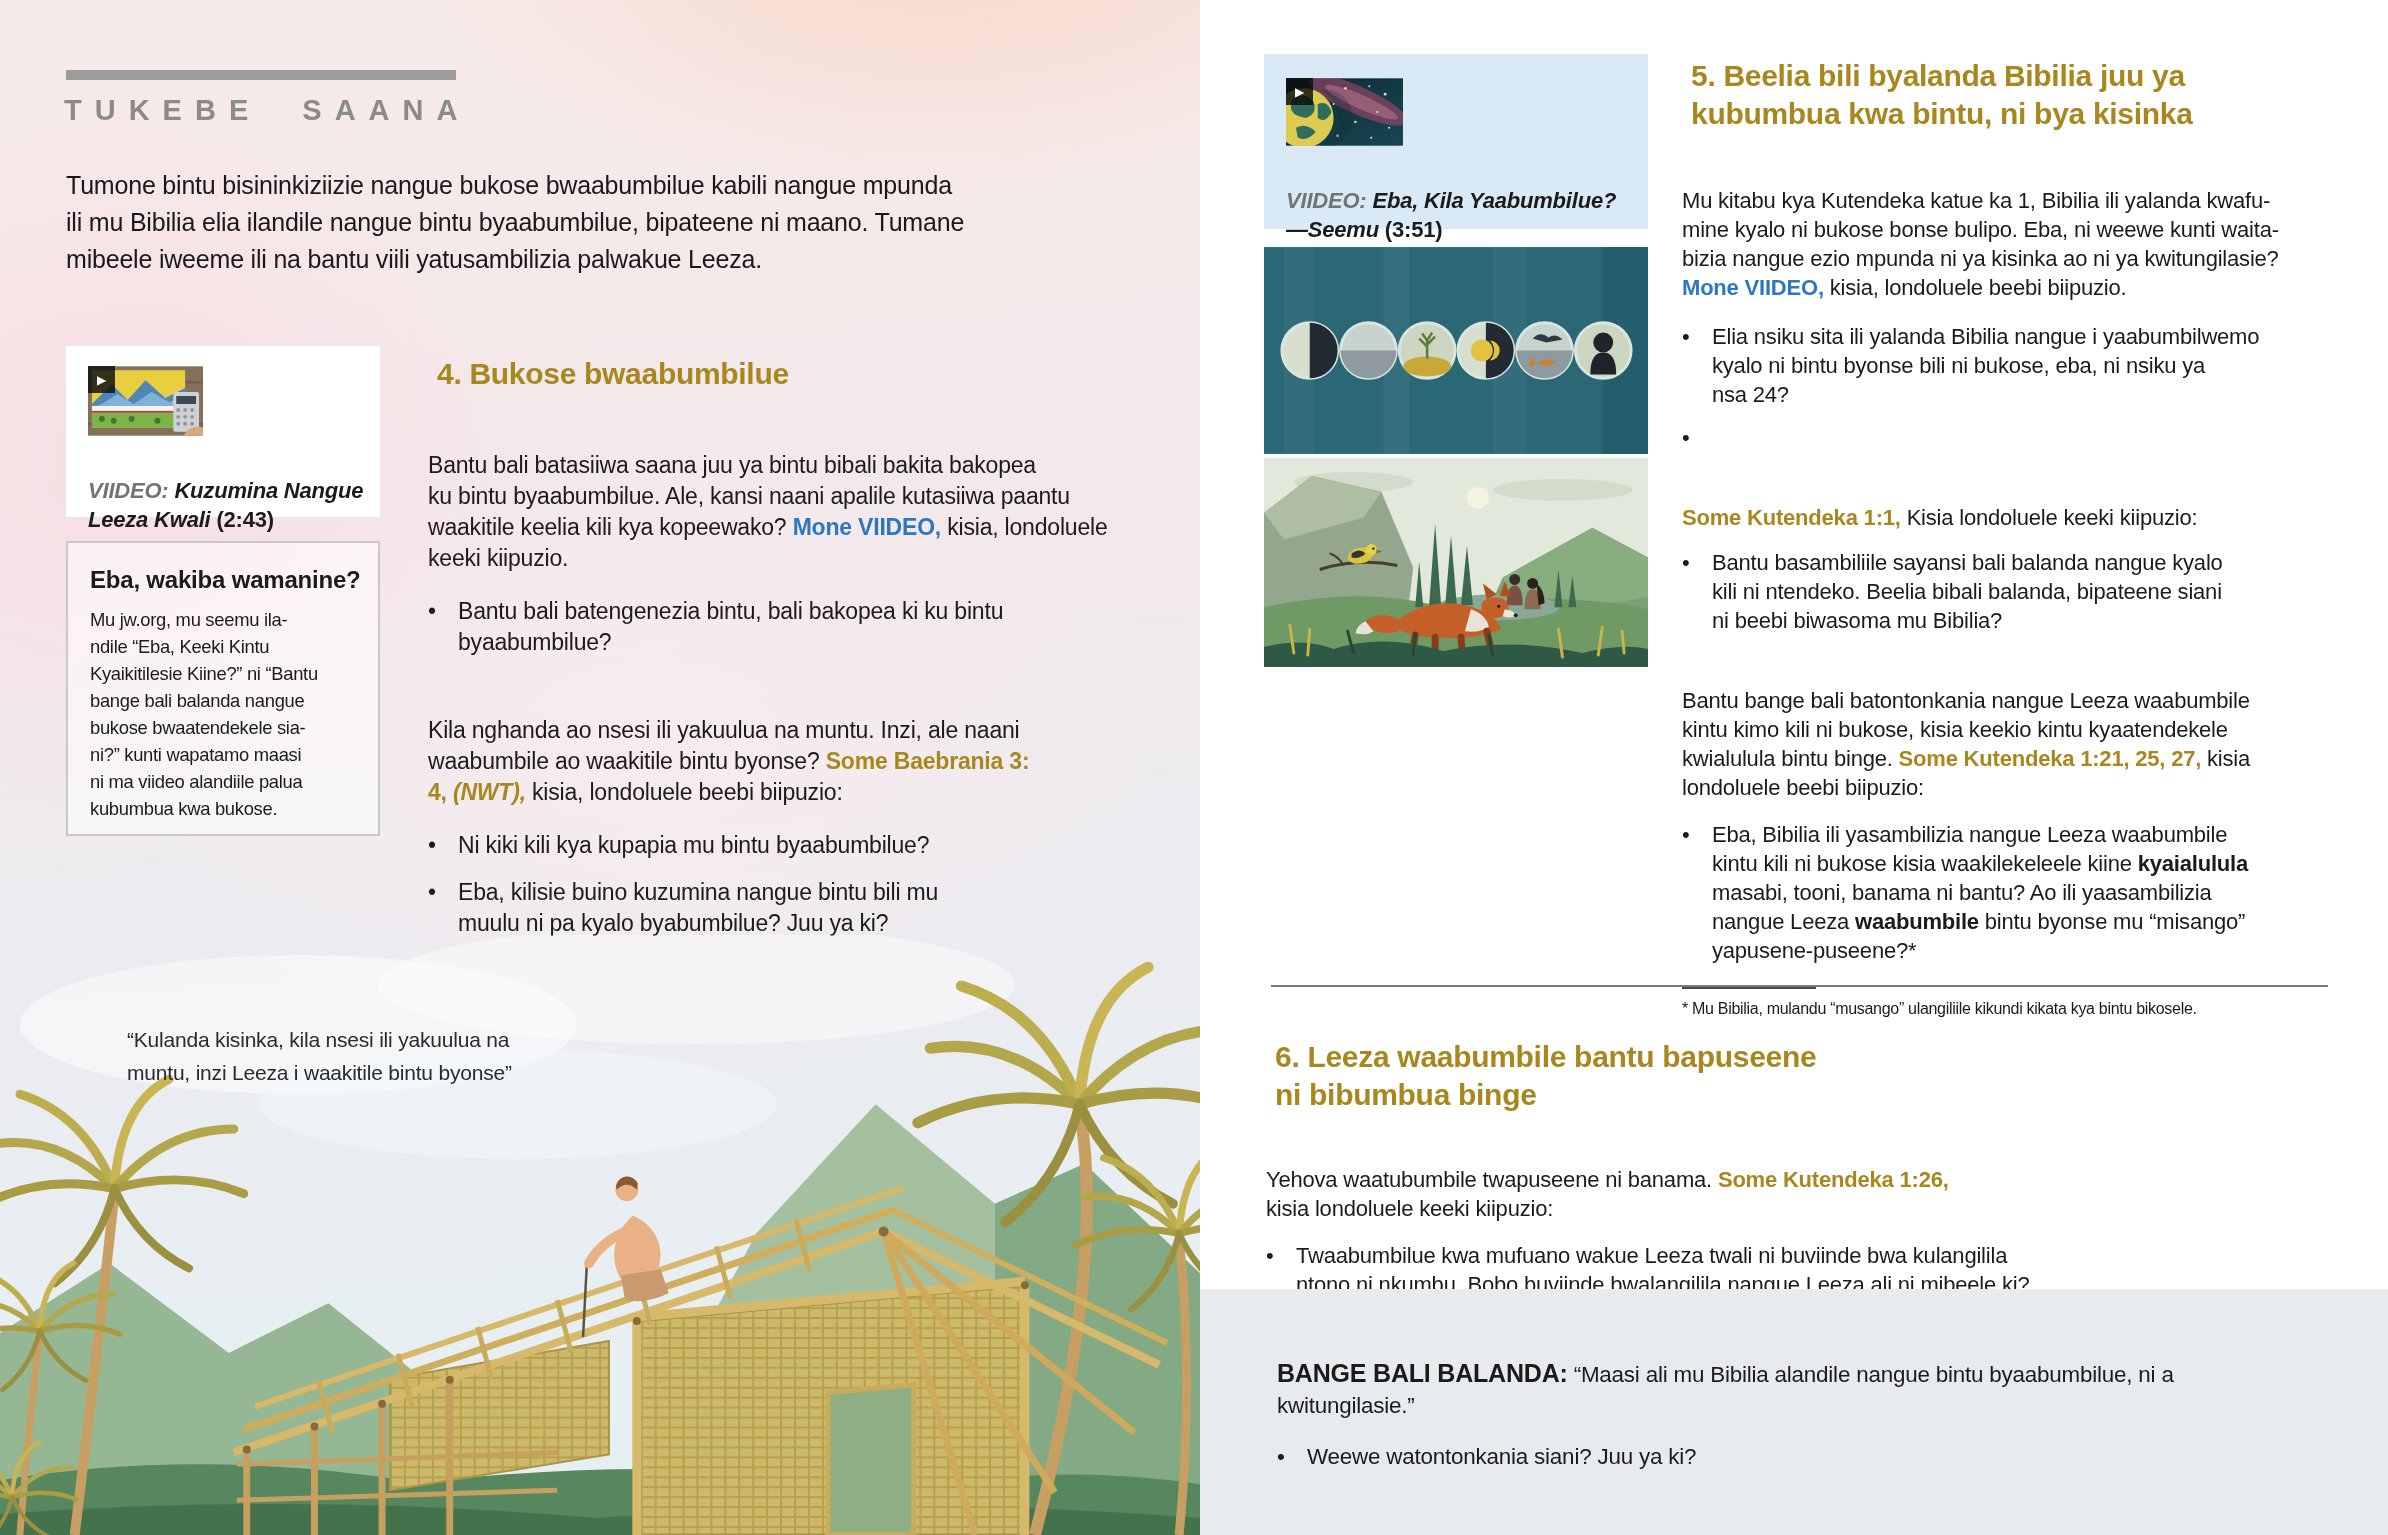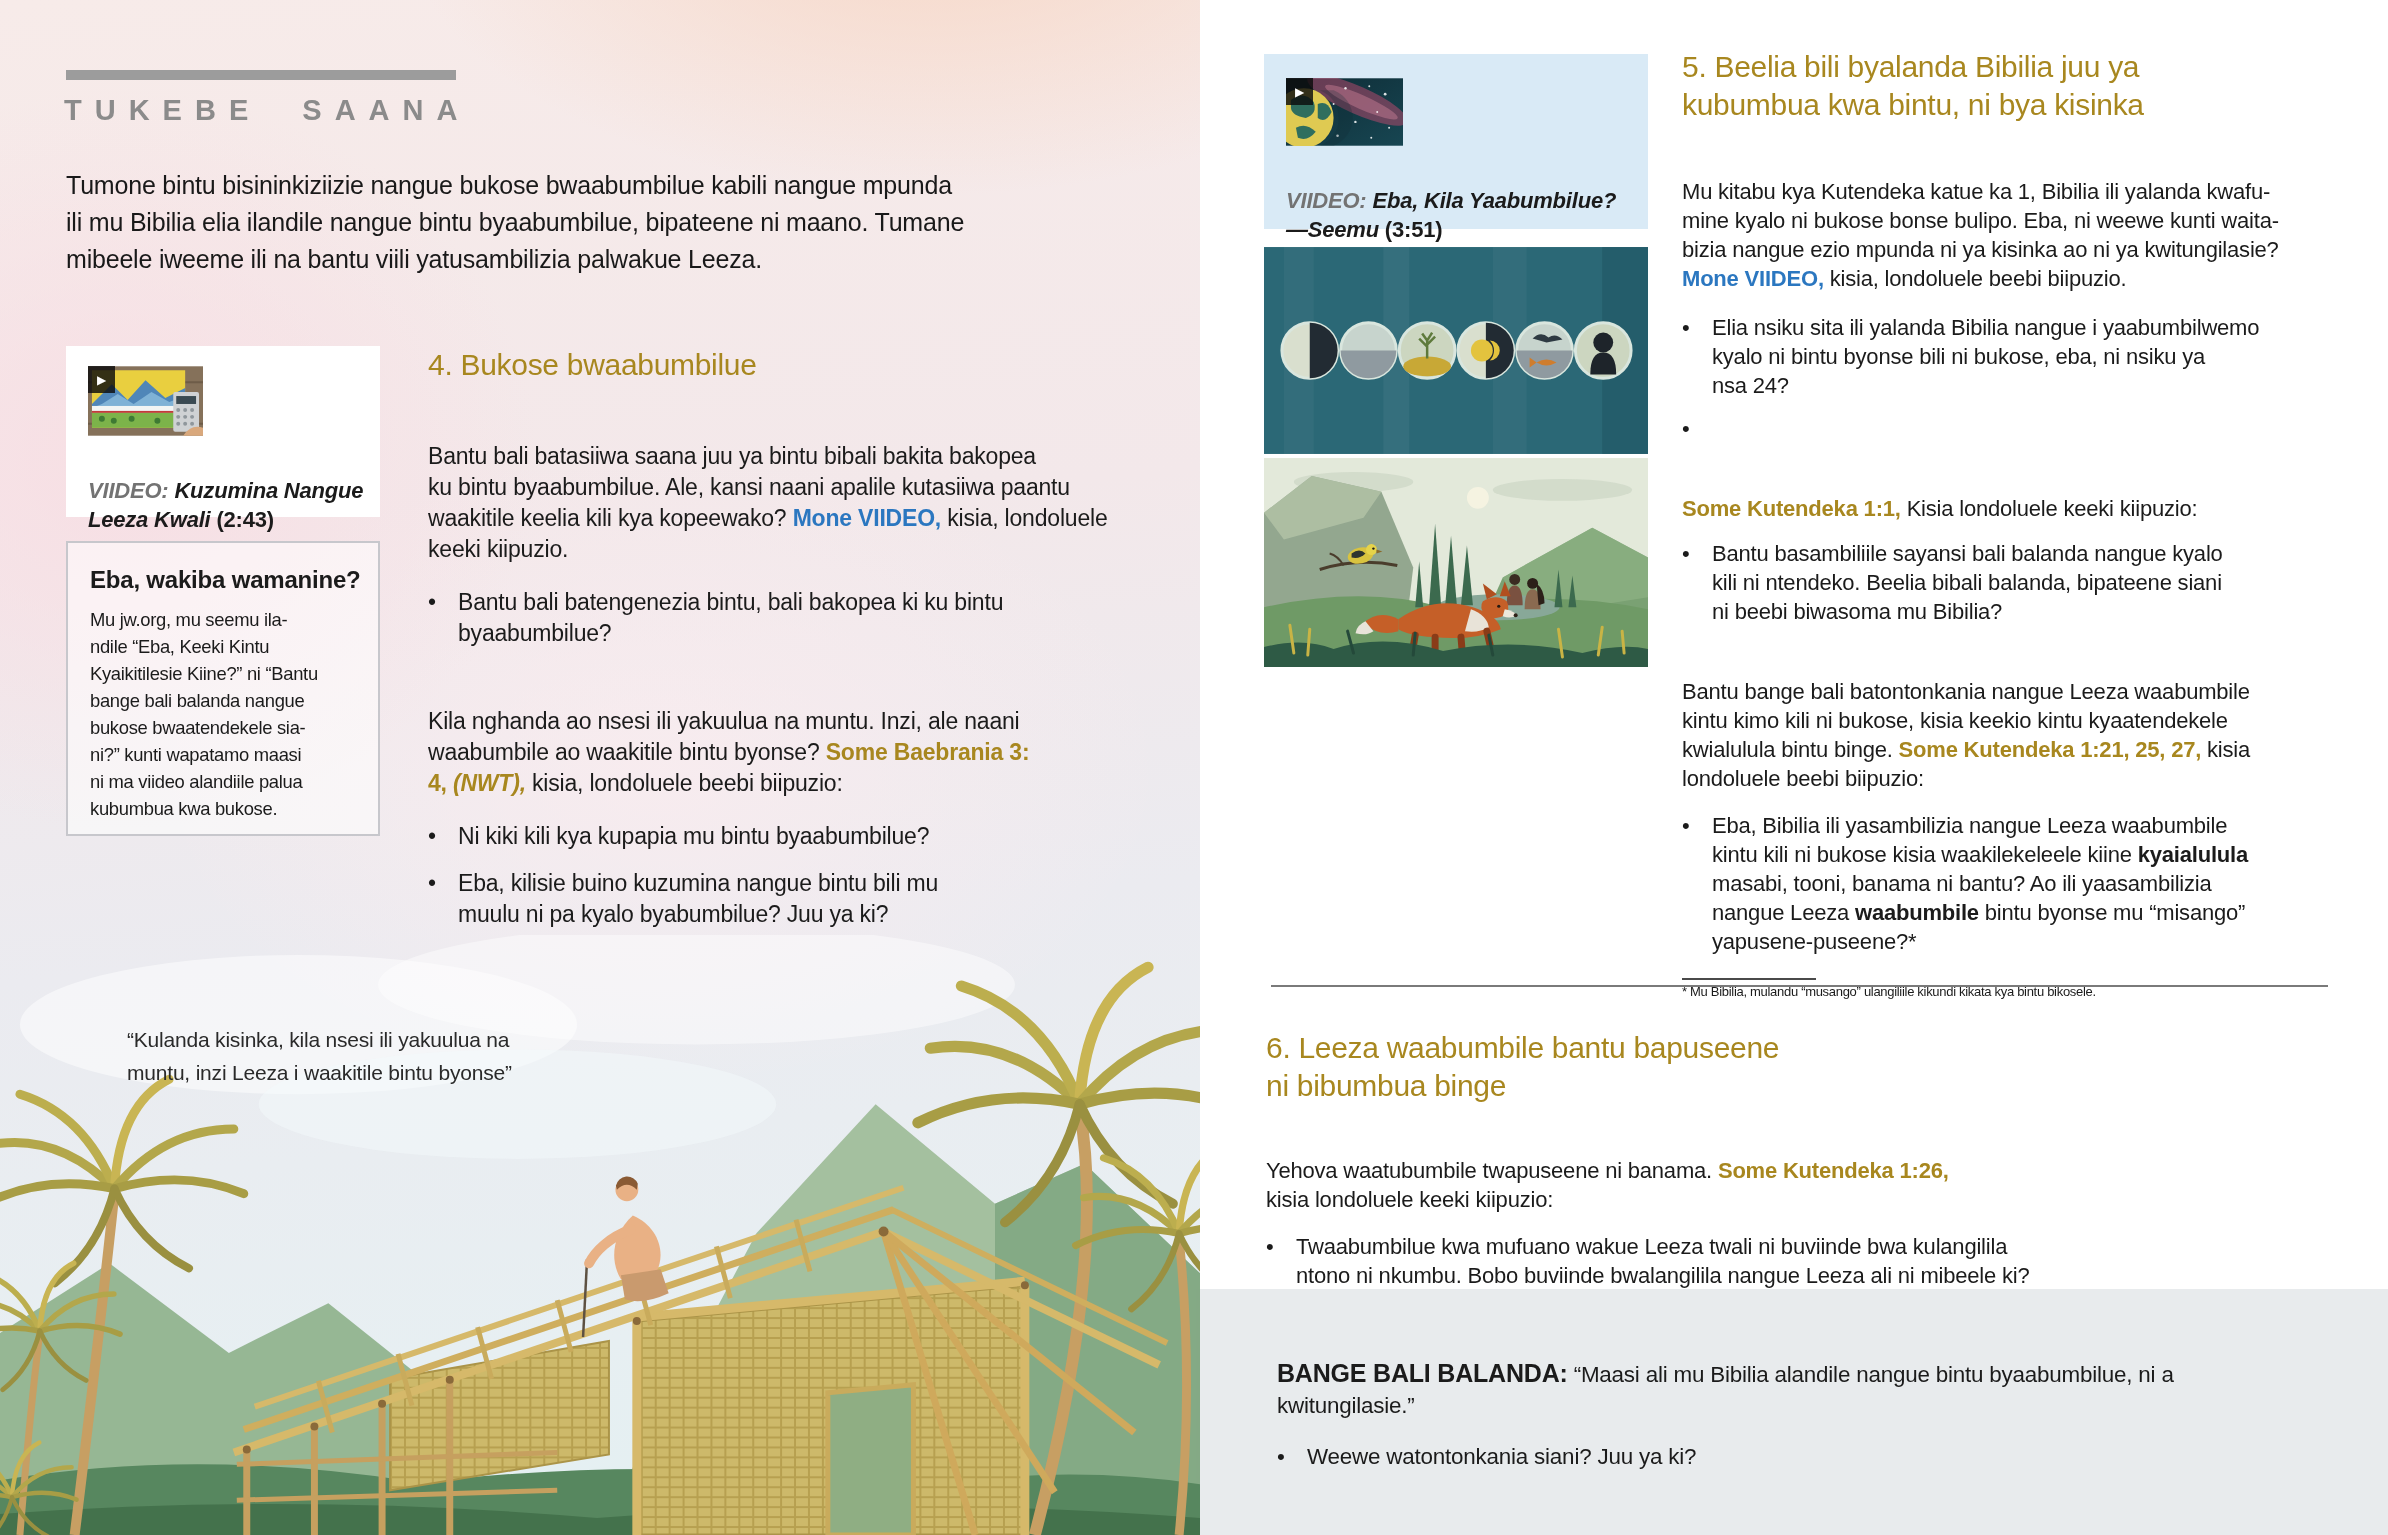--- a/index.html
+++ b/index.html
@@ -29,38 +29,38 @@
   .thumb svg{display:block;}
   .play{position:absolute;left:0;top:0;width:27px;height:27px;background:rgba(12,12,12,.82);
         display:flex;align-items:center;justify-content:center;color:#fff;font-size:12px;}
   .vlabel{position:absolute;font-size:22px;font-weight:bold;line-height:29px;}
   .vprefix{color:#737373;font-style:italic;}
   .vtitle{font-style:italic;}
   .sidebox{left:66px;top:541px;width:314px;height:295px;border:2px solid #c7c7cc;
            background:rgba(255,255,255,.55);box-sizing:border-box;padding:22px 8px 0 22px;}
   .sidebox h3{margin:0 0 12px 0;font-size:24px;line-height:29px;}
   .sidebox .body{font-size:18.4px;line-height:27px;letter-spacing:-0.3px;}
-  .goldh{color:#a8871f;font-weight:normal;font-size:30px;line-height:38px;letter-spacing:-0.3px;margin:0;}
+  .goldh{color:#a8871f;font-weight:bold;font-size:30px;line-height:38px;letter-spacing:-0.3px;margin:9px;}
   .sec4{left:428px;top:346px;width:712px;}
   .sec4 .para{font-size:23px;line-height:31px;}
   .sec5{left:482px;top:48px;width:657px;}
   .body22{font-size:22px;line-height:29px;}
   .mt22{margin-top:22px;} .mt18{margin-top:18px;} .mt14{margin-top:14px;} .mt24{margin-top:24px;} .mt16{margin-top:16px;} .mt26{margin-top:26px;} .mt20{margin-top:20px;}
   .link{color:#2b77c0;font-weight:bold;}
   .ref{color:#a8871f;font-weight:bold;}
   .ref.it{font-style:italic;}
   .bullet{display:flex;}
   .bullet .dot{width:30px;flex:0 0 30px;}
   .quote{left:127px;top:1023px;width:458px;font-size:21px;line-height:33px;color:#2a2a2a;z-index:3;}
   .illu{left:0;top:935px;width:1200px;height:600px;z-index:1;}
   
   .page-right{left:1200px;top:0;width:1188px;height:1535px;background:#ffffff;}
   .img-block{position:absolute;overflow:hidden;}
   .fnrule{width:134px;border-top:2px solid #4a4a4a;margin-top:22px;}
-  .footnote{font-size:13px;line-height:24px;letter-spacing:-0.3px;}
+  .footnote{font-size:16px;line-height:24px;margin-top:8px;letter-spacing:-0.3px;}
   .divider{left:71px;top:985px;width:1057px;height:2px;background:#7a7a7a;}
   .sec6{left:66px;top:1029px;width:1081px;}
   .footer{left:-4px;top:1289px;width:1200px;height:247px;background:#e8ebed;box-sizing:border-box;padding:38px 60px 0 81px;}
   .footer .lead{font-size:22.4px;line-height:31px;}
   .footer .label{font-size:25px;font-weight:bold;letter-spacing:-0.2px;}
 </style>
 </head>
 <body>
 
 <div class="abs page-left">

